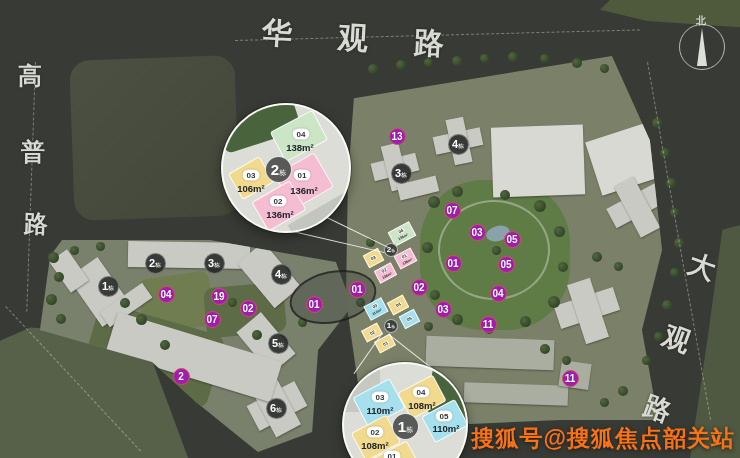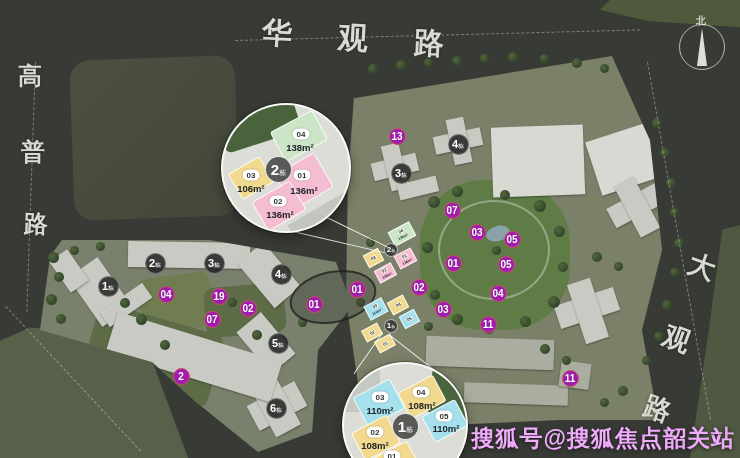--- a/index.html
+++ b/index.html
@@ -49,21 +49,21 @@
   .mag-badge .suf{font-size:7px;line-height:1;margin-top:5px;}
   .leader{position:absolute;height:0;border-top:1.5px solid rgba(255,255,255,.85);transform-origin:0 0;z-index:4;}
   .dash{position:absolute;height:0;border-top:1px dashed rgba(255,255,255,.35);transform-origin:0 0;z-index:1;}
   .rchar{position:absolute;color:#d9dad4;font-weight:bold;z-index:6;text-shadow:0 0 3px rgba(0,0,0,.45);line-height:1;}
   #compass{position:absolute;left:676px;top:14px;width:56px;height:58px;z-index:6;}
   #compass .circle{position:absolute;left:3px;top:10px;width:46px;height:46px;border-radius:50%;
     border:1.5px solid rgba(225,228,218,.75);}
   #compass .needle{position:absolute;left:21px;top:14px;width:0;height:0;border-left:5px solid transparent;
     border-right:5px solid transparent;border-bottom:38px solid rgba(235,238,230,.92);}
   #compass .nlabel{position:absolute;left:20px;top:0;font-size:10px;color:#d4d8cc;font-weight:bold;}
-  #watermark{position:absolute;right:5px;top:423px;color:#f0abfc;font-size:23px;font-weight:bold;letter-spacing:1px;
+  #watermark{position:absolute;right:5px;top:423px;color:#f97316;font-size:23px;font-weight:bold;letter-spacing:1px;
     z-index:7;text-shadow:0 1px 4px rgba(0,0,0,.65);}
   #junction{position:absolute;left:289px;top:271px;width:88px;height:52px;border:2px solid rgba(25,25,25,.7);
     border-radius:50%;transform:rotate(-12deg);background:rgba(58,60,56,.35);z-index:2;}
 </style>
 </head>
 <body>
 
 <div id="stage">
 
   <div class="abs" style="left:72px;top:58px;width:165px;height:160px;border-radius:20px;transform:rotate(-2deg);

